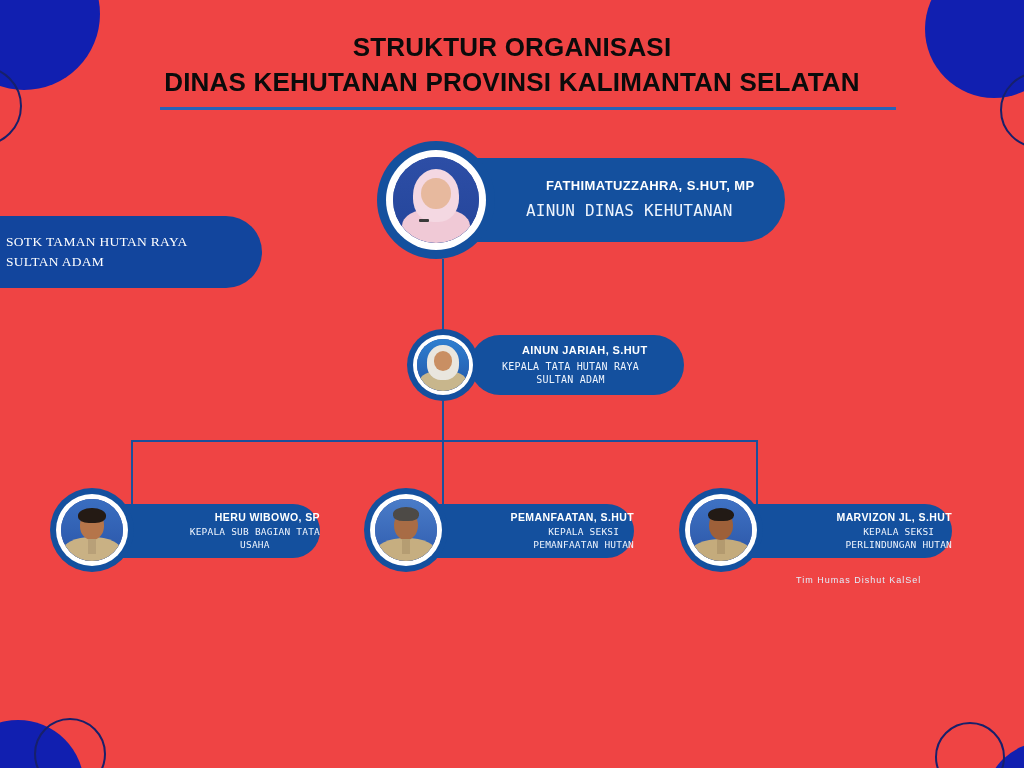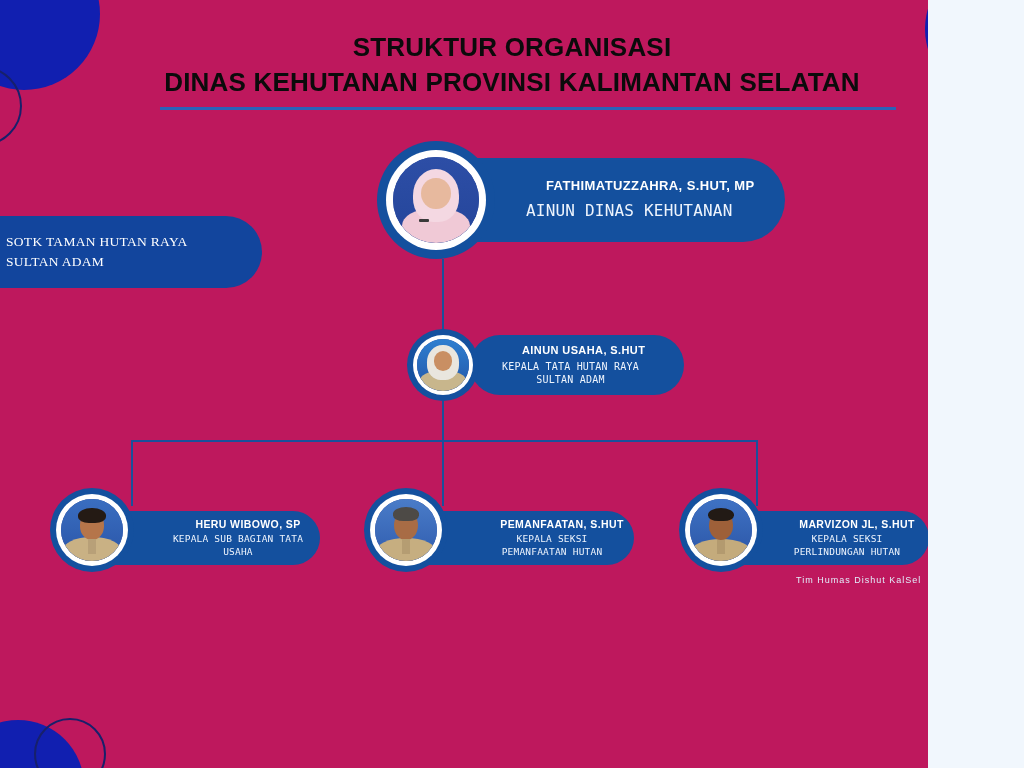--- a/index.html
+++ b/index.html
@@ -8,23 +8,23 @@
   }
   body {
     width: 1024px;
     height: 768px;
     background: #f1f7fd;
     font-family: "Liberation Sans", sans-serif;
     overflow: hidden;
   }
   #canvas {
     position: relative;
-    width: 928px;
+    width: 1024px;
     height: 768px;
-    background: #be185d;
+    background: #ef4444;
     overflow: hidden;
   }
 
   
   .deco-solid {
     position: absolute;
     border-radius: 50%;
     background: #111fb0;
   }
   .deco-outline {
@@ -170,35 +170,34 @@
   .n2-card .nm { font-size: 11px; margin-bottom: 4px; }
   .n2-card .ro { font-size: 10px; }
   .n2-av { left: 407px; top: 329px; width: 72px; height: 72px; padding: 6px; }
   .n2-av .avatar-inner { width: 100%; height: 100%; padding: 4px; }
   .n2-av .photo { width: 100%; height: 100%; }
 
   
   .l3-card {
     top: 504px; width: 242px; height: 54px;
     border-radius: 27px;
-    align-items: center;
+    align-items: flex-end;
     padding-left: 78px;
-    margin-top: 7px;
   }
   .l3-card .nm { font-size: 10.5px; margin-bottom: 3px; }
   .l3-card .ro { font-size: 9.5px; }
   .l3-av { top: 488px; width: 84px; height: 84px; padding: 6px; }
   .l3-av .avatar-inner { width: 100%; height: 100%; padding: 5px; }
   .l3-av .photo { width: 100%; height: 100%; }
 
   .c3a { left: 78px; }
   .a3a { left: 50px; }
   .c3b { left: 392px; }
   .a3b { left: 364px; }
-  .c3c { left: 687px; }
+  .c3c { left: 710px; }
   .a3c { left: 679px; }
 
   
   .watermark {
     position: absolute;
     left: 796px;
     top: 575px;
     font-family: "Liberation Sans", sans-serif;
     font-size: 9px;
     color: #e2eefb;
@@ -268,21 +267,21 @@
         <div class="p-bg" style="background:linear-gradient(#2d4ea6,#24459a);"></div>
         <div class="p-body" style="left:11%; top:60%; width:78%; height:46%; background:#f0c9d6;"></div>
         <div class="p-hijab" style="left:23%; top:14%; width:54%; height:62%; background:#f4d8e2;"></div>
         <div class="p-head" style="left:33%; top:24%; width:34%; height:36%; background:#e7b99e;"></div>
         <div class="p-collar" style="left:30%; top:72%; width:12%; height:4%; background:#3a3a3a; border-radius:1px;"></div>
       </div>
     </div>
   </div>
 
   <div class="card n2-card">
-    <div class="nm">AINUN USAHA, S.HUT</div>
+    <div class="nm">AINUN JARIAH, S.HUT</div>
     <div class="ro">KEPALA TATA HUTAN RAYA
 SULTAN ADAM</div>
   </div>
   <div class="avatar n2-av">
     <div class="avatar-inner">
       <div class="photo">
         <div class="p-bg" style="background:linear-gradient(#2f7fd0,#2256a8);"></div>
         <div class="p-body" style="left:6%; top:62%; width:88%; height:44%; background:#c8b68c;"></div>
         <div class="p-hijab" style="left:20%; top:12%; width:60%; height:66%; background:#e9e6de;"></div>
         <div class="p-head" style="left:32%; top:24%; width:36%; height:38%; background:#c98f63;"></div>

